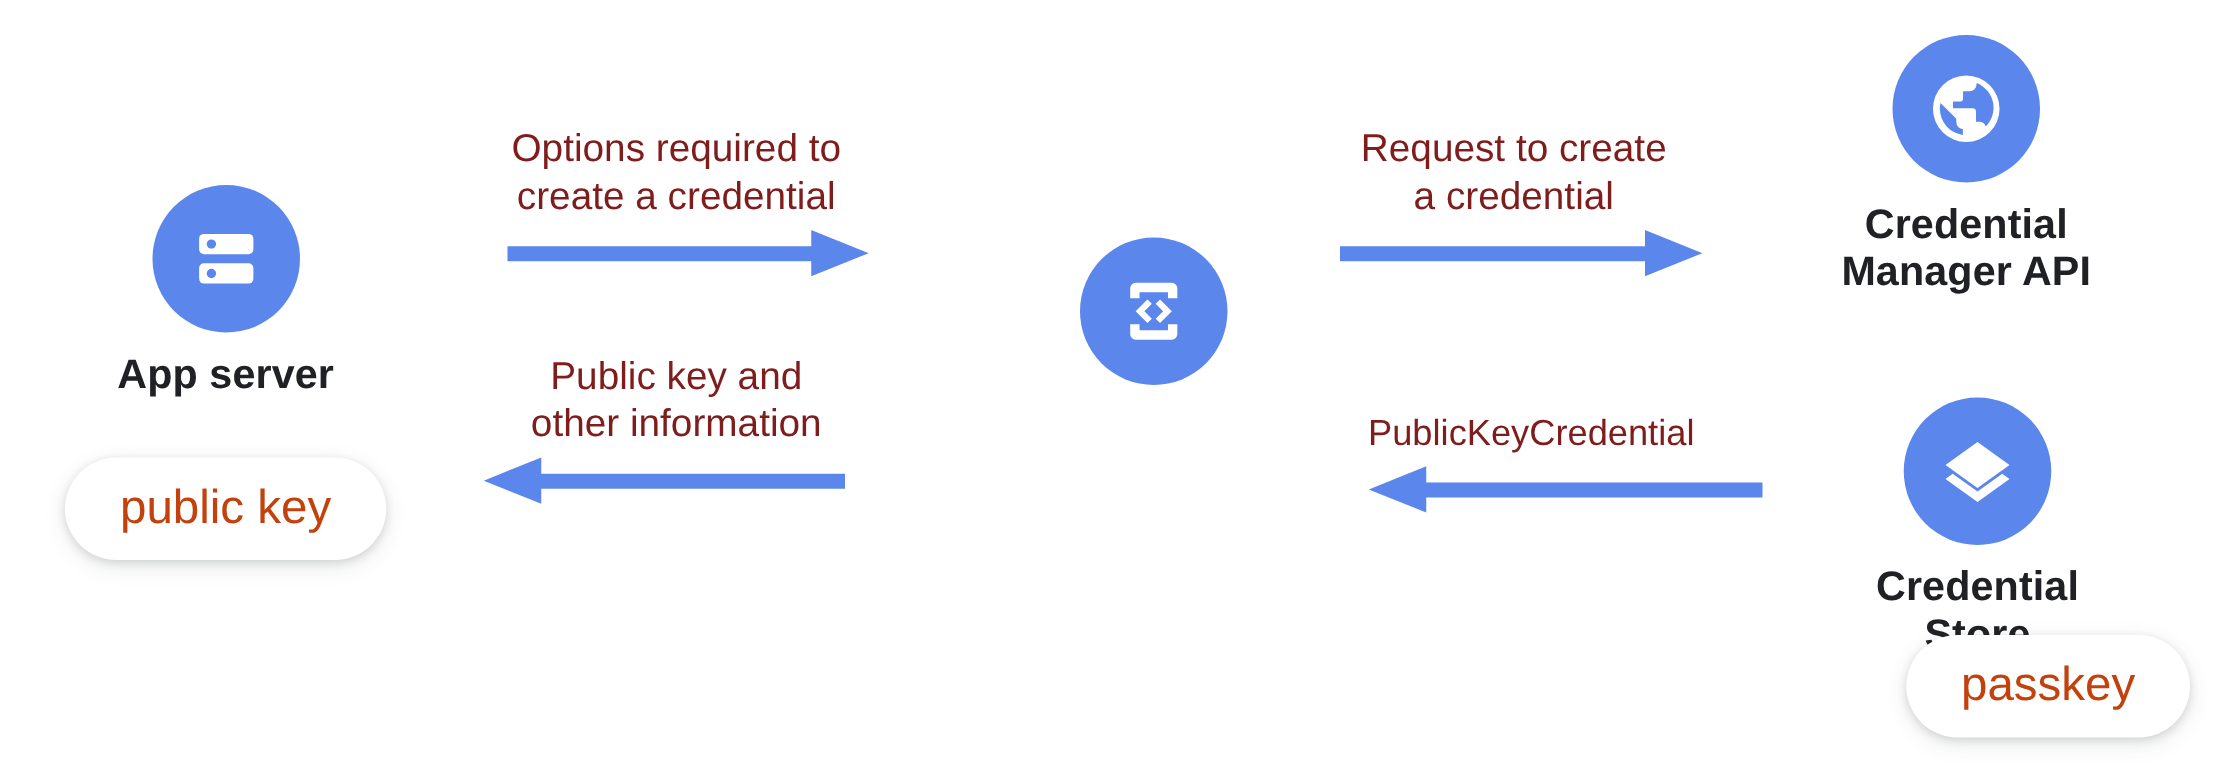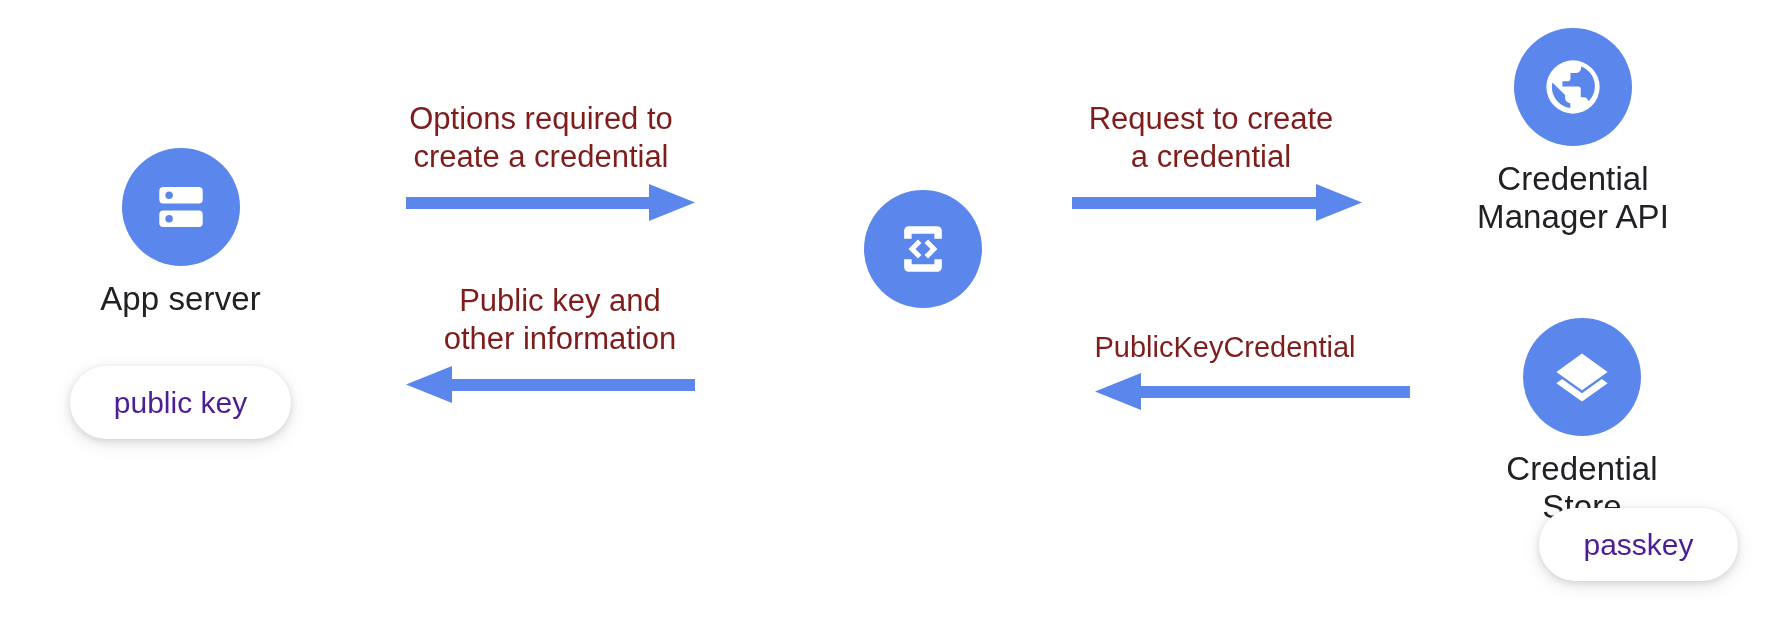--- a/index.html
+++ b/index.html
@@ -34,28 +34,28 @@
     justify-content: center;
     margin: 0 auto;
   }
   .node-label {
     font-size: 33px;
     line-height: 1.16;
     color: #202124;
     letter-spacing: 0.1px;
     margin-top: 14px;
     white-space: pre-line;
-    font-weight: 400;
+    font-weight: 700;
   }
   .pill {
     display: inline-block;
     background: #ffffff;
     border-radius: 100px;
-    font-size: 30px;
-    color: #4c1d95;
+    font-size: 38px;
+    color: #c2410c;
     padding: 20px 44px;
     box-shadow: 0 2px 7px rgba(60,64,67,0.16), 0 5px 18px rgba(60,64,67,0.12);
     white-space: nowrap;
     line-height: 1.1;
   }
 
   
   .edge {
     position: absolute;
   }
@@ -101,21 +101,21 @@
 
   <div class="edge" style="left:375px; top:100px; width:332px;">
     <div class="edge-caption">Options required to
 create a credential</div>
     <svg class="arrow-wrap" viewBox="0 0 332 52">
       <rect x="31" y="21" width="249" height="12" fill="#5b86ec"></rect>
       <path d="M274 8 L320 26.5 L274 45 Z" fill="#5b86ec"></path>
     </svg>
   </div>
 
-  <div class="edge" style="left:394px; top:282px; width:332px;">
+  <div class="edge" style="left:375px; top:282px; width:332px;">
     <div class="edge-caption">Public key and
 other information</div>
     <svg class="arrow-wrap" viewBox="0 0 332 52">
       <rect x="52" y="21" width="249" height="12" fill="#5b86ec"></rect>
       <path d="M58 8 L12 26.5 L58 45 Z" fill="#5b86ec"></path>
     </svg>
   </div>
 
   <div class="node" style="left:831px; top:190px; width:184px;">
     <div class="circle-icon" style="background: rgb(91, 134, 236);">

